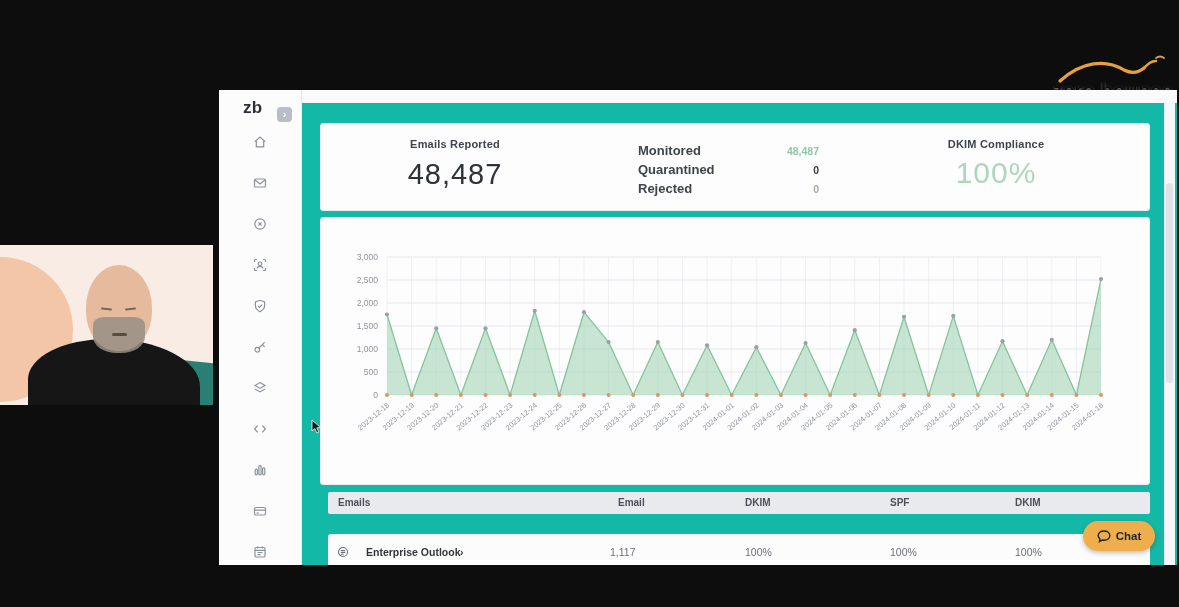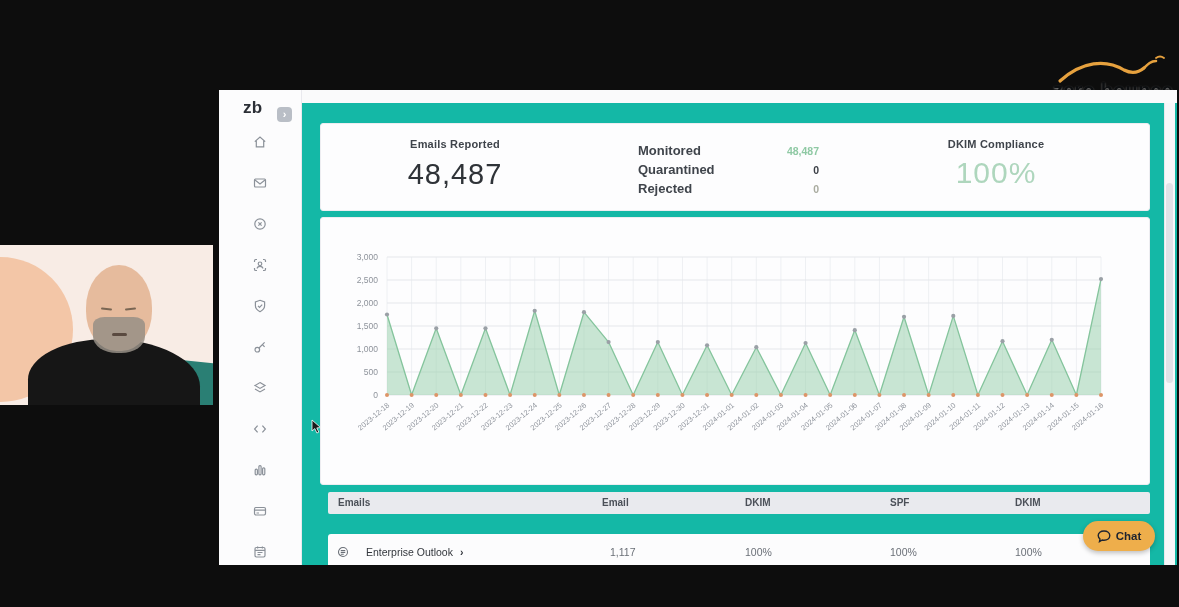--- a/index.html
+++ b/index.html
@@ -44,21 +44,21 @@
   .val-muted{color:#a9ab9f !important;}
   .stat-right{position:absolute;left:575px;top:14px;width:200px;text-align:center;}
   .stat-big-green{margin-top:6px;font-size:30px;font-weight:400;color:#aed6bd;letter-spacing:1px;}
 
   
   .tbl-header{position:absolute;left:109px;top:402px;width:822px;height:22px;background:#e9eaee;border-radius:2px;}
   .tbl-header span{position:absolute;top:5px;font-size:10px;font-weight:700;color:#4b5058;}
   .row-area{position:absolute;left:109px;top:444px;width:822px;height:31px;background:#fcfcfd;border-radius:3px 3px 0 0;}
   .tbl-row{position:absolute;left:0;top:12px;width:100%;height:22px;}
   .tbl-row span{position:absolute;font-size:10.5px;color:#6a6f77;}
-  .row-source{left:26px;font-weight:400;color:#33373d !important;padding-left:12px;}
+  .row-source{left:26px;font-weight:700;color:#33373d !important;padding-left:12px;}
   .row-src-icon{position:absolute;left:9px;top:0px;width:12px;height:12px;color:#6a6f77;}
   .row-chev{left:132px;font-weight:700;color:#33373d !important;}
 
   
   .scroll-track{position:absolute;right:2px;top:13px;width:10px;bottom:0;background:#f7f7f9;border-left:1px solid #e8e8ec;}
   .scroll-thumb{position:absolute;left:1px;top:80px;width:7px;height:200px;background:#e1e2e7;border-radius:5px;}
 
   
   .chat-btn{position:absolute;left:1083px;top:521px;width:72px;height:30px;background:#eeae4b;border-radius:16px;display:flex;align-items:center;justify-content:center;gap:5px;box-shadow:0 2px 5px rgba(0,0,0,.25);}
   .chat-btn .lbl{font-size:11.5px;font-weight:700;color:#1e2430;}
@@ -313,21 +313,21 @@
             <text transform="translate(684.5172413793103,188) rotate(-40)" text-anchor="end" font-size="7.5" fill="#8e939b" font-family="Liberation Sans,sans-serif">2024-01-12</text>
             <text transform="translate(709.1379310344828,188) rotate(-40)" text-anchor="end" font-size="7.5" fill="#8e939b" font-family="Liberation Sans,sans-serif">2024-01-13</text>
             <text transform="translate(733.7586206896551,188) rotate(-40)" text-anchor="end" font-size="7.5" fill="#8e939b" font-family="Liberation Sans,sans-serif">2024-01-14</text>
             <text transform="translate(758.3793103448276,188) rotate(-40)" text-anchor="end" font-size="7.5" fill="#8e939b" font-family="Liberation Sans,sans-serif">2024-01-15</text>
             <text transform="translate(783,188) rotate(-40)" text-anchor="end" font-size="7.5" fill="#8e939b" font-family="Liberation Sans,sans-serif">2024-01-16</text>
           </svg></div>
     </div>
 
     <div class="tbl-header">
       <span style="left:10px">Emails</span>
-      <span style="left:274px">Email</span>
+      <span style="left:290px">Email</span>
       <span style="left:417px">DKIM</span>
       <span style="left:562px">SPF</span>
       <span style="left:687px">DKIM</span>
     </div>
 
     <div class="row-area">
       <div class="tbl-row">
         <span class="row-src-icon">
           <svg viewBox="0 0 16 16" width="12" height="12" fill="none" stroke="currentColor" stroke-width="1.4">
             <circle cx="8" cy="8" r="6"></circle>

